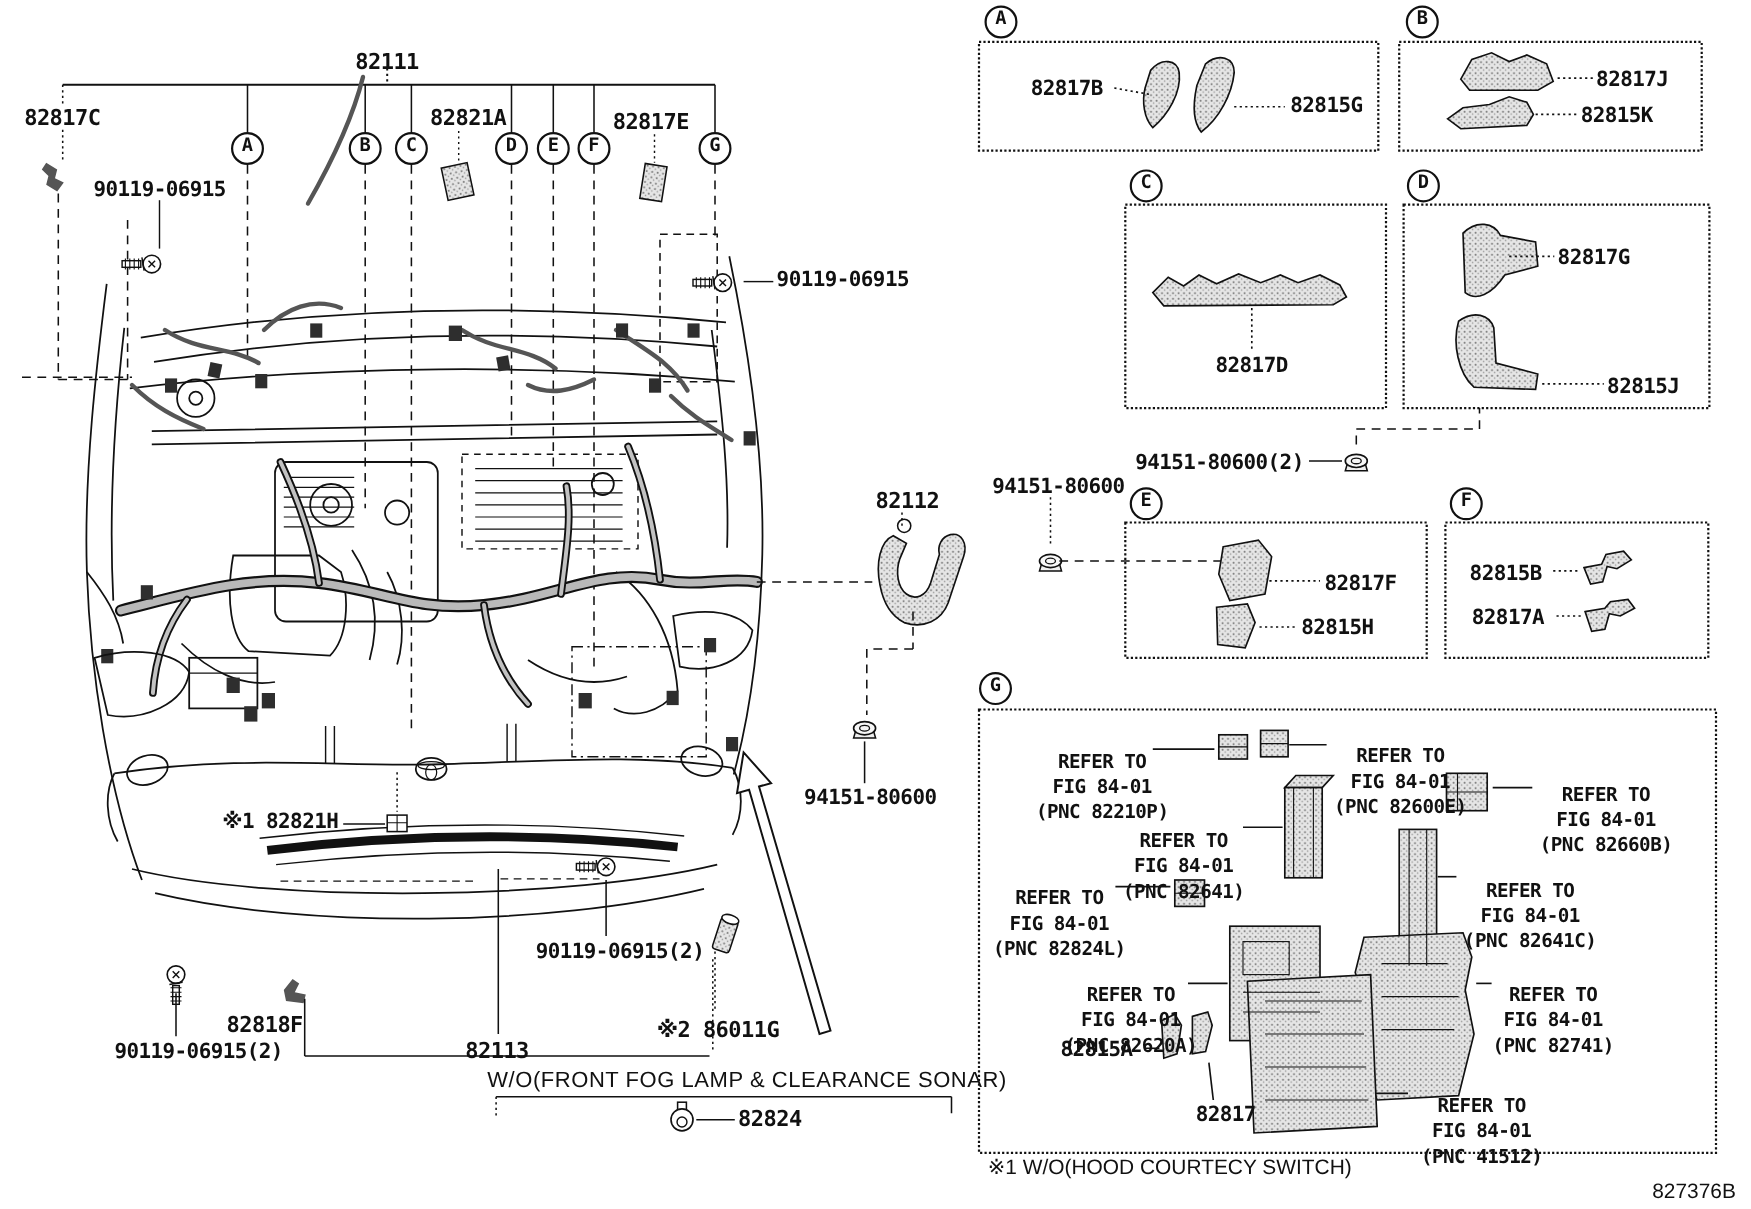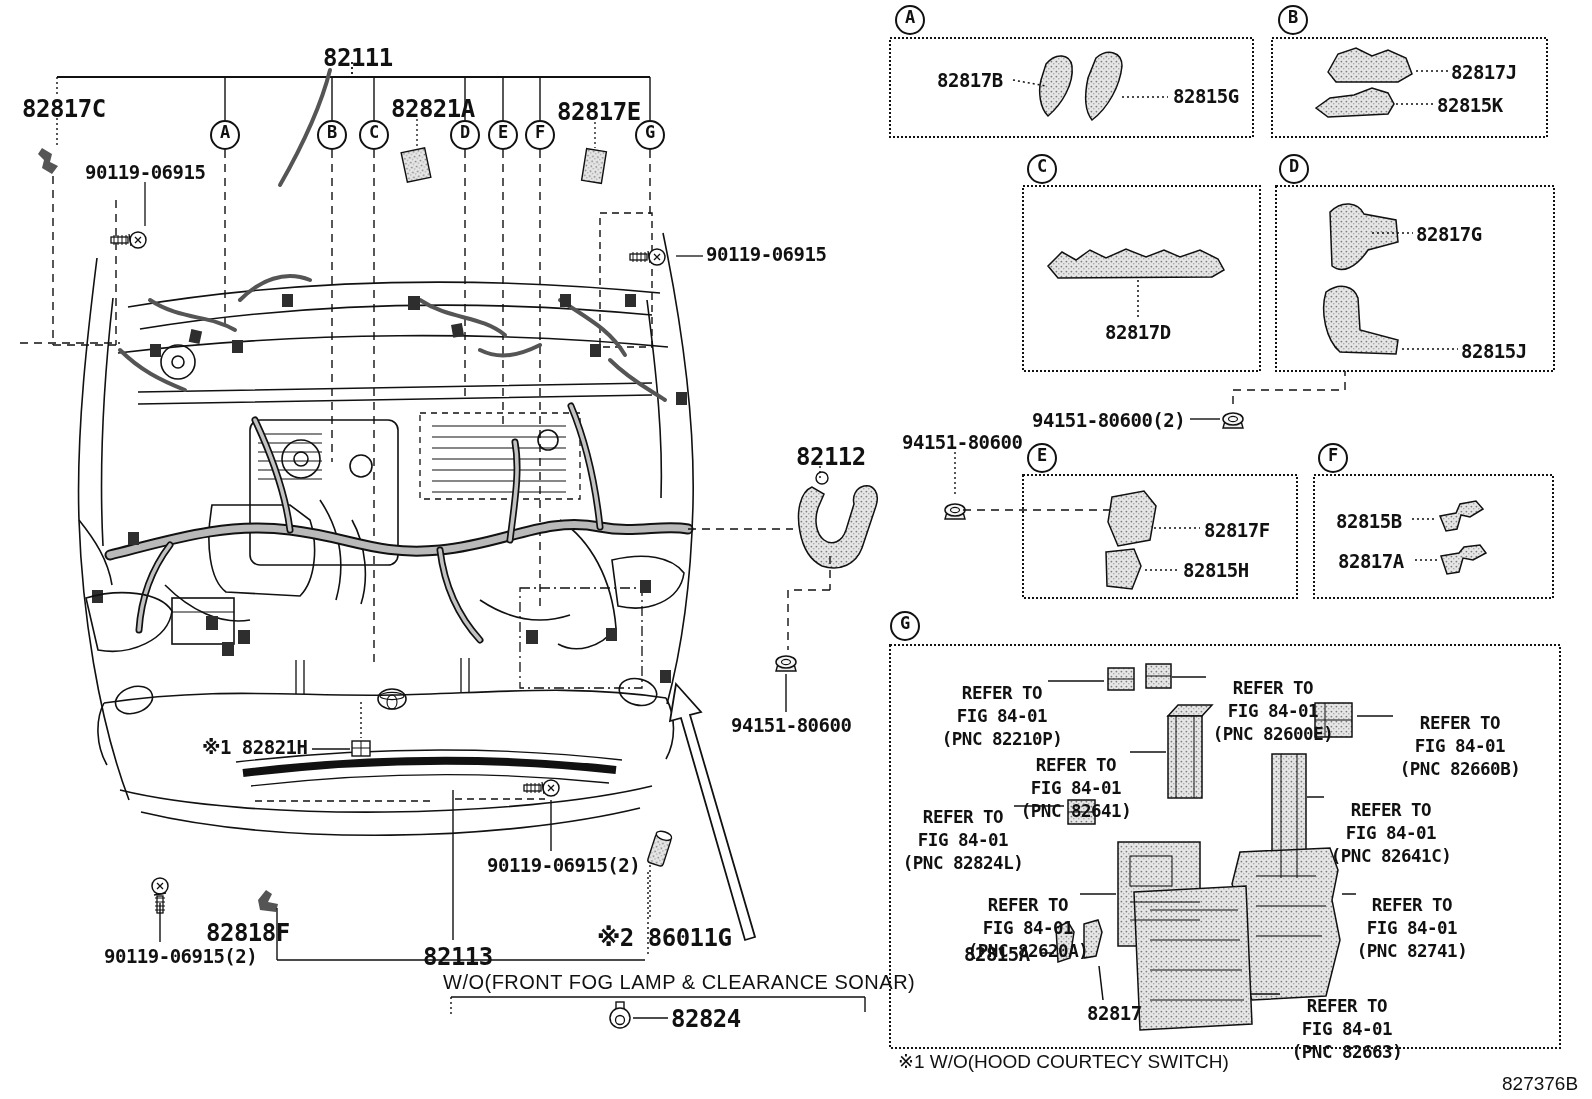--- a/index.html
+++ b/index.html
@@ -1,21 +1,21 @@
 <!DOCTYPE html>
 <html><head>
 <meta charset="utf-8">
 <style>
   html,body{margin:0;padding:0;background:#fff;}
   .stage{position:relative;width:1592px;height:1099px;background:#fff;overflow:hidden;
          font-family:"DejaVu Sans Mono","DejaVu Sans",monospace;color:#111;}
   svg{position:absolute;left:0;top:0;}
   .pn{position:absolute;font:bold 19px "DejaVu Sans Mono","DejaVu Sans",monospace;
       letter-spacing:-0.5px;white-space:pre;color:#111;}
-  .pn.big{font-size:24px;}
+  .pn.big{font-size:20px;}
   .sans{position:absolute;font:20px "Liberation Sans","DejaVu Sans",sans-serif;
         letter-spacing:0.5px;white-space:pre;color:#111;}
   .callout{position:absolute;width:26px;height:26px;border:2px solid #111;border-radius:50%;
            text-align:center;line-height:25px;font:bold 17px "DejaVu Sans Mono","DejaVu Sans",monospace;
            background:#fff;}
   .ref{position:absolute;width:132px;text-align:center;
        font:bold 17.5px "DejaVu Sans Mono","DejaVu Sans",monospace;letter-spacing:-0.5px;line-height:23px;margin-top:36px;}
   .fnote{position:absolute;font:19px "Liberation Sans","DejaVu Sans",sans-serif;white-space:pre;color:#111;margin-left:16px;}
 </style>
 </head>
@@ -369,19 +369,19 @@
   <div>(PNC 82620A)</div>
 </div>
 <div class="ref" style="left:1346px;top:858px">
   <div>REFER TO</div>
   <div>FIG 84-01</div>
   <div>(PNC 82741)</div>
 </div>
 <div class="ref" style="left:1281px;top:959px">
   <div>REFER TO</div>
   <div>FIG 84-01</div>
-  <div>(PNC 82663)</div>
+  <div>(PNC 41512)</div>
 </div>
 
 <div class="fnote" style="left:882px;top:1050px">※1 W/O(HOOD COURTECY SWITCH)</div>
 <div class="fnote" style="left:1486px;top:1073px">827376B</div>
 
 </div>
 
 </body></html>

